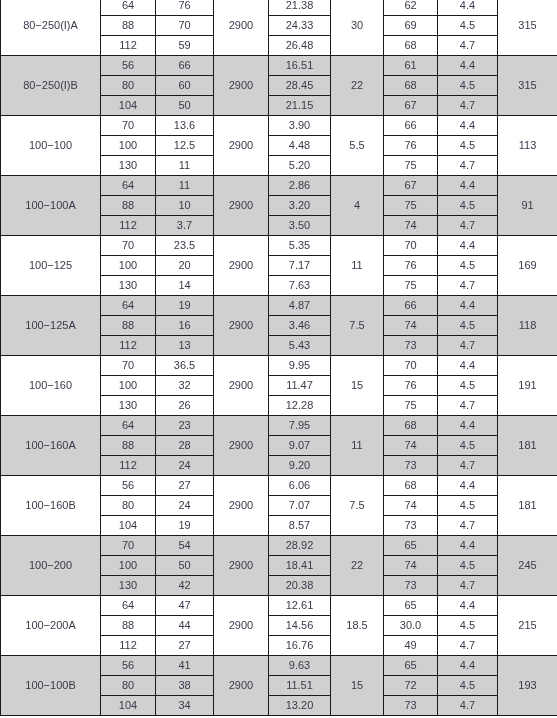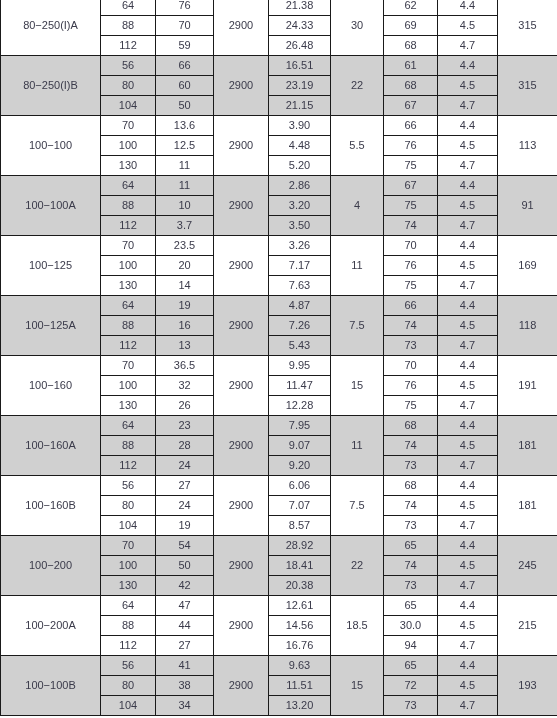--- a/index.html
+++ b/index.html
@@ -110,21 +110,21 @@
             <td rowspan="3">2900</td>
             <td>16.51</td>
             <td rowspan="3">22</td>
             <td>61</td>
             <td>4.4</td>
             <td rowspan="3">315</td>
           </tr>
           <tr class="band">
             <td>80</td>
             <td>60</td>
-            <td>23.19</td>
+            <td>28.45</td>
             <td>68</td>
             <td>4.5</td>
           </tr>
           <tr class="band">
             <td>104</td>
             <td>50</td>
             <td>21.15</td>
             <td>67</td>
             <td>4.7</td>
           </tr>
@@ -176,21 +176,21 @@
             <td>3.7</td>
             <td>3.50</td>
             <td>74</td>
             <td>4.7</td>
           </tr>
           <tr class="plain">
             <td class="model" rowspan="3">100−125</td>
             <td>70</td>
             <td>23.5</td>
             <td rowspan="3">2900</td>
-            <td>3.26</td>
+            <td>5.35</td>
             <td rowspan="3">11</td>
             <td>70</td>
             <td>4.4</td>
             <td rowspan="3">169</td>
           </tr>
           <tr class="plain">
             <td>100</td>
             <td>20</td>
             <td>7.17</td>
             <td>76</td>
@@ -210,21 +210,21 @@
             <td rowspan="3">2900</td>
             <td>4.87</td>
             <td rowspan="3">7.5</td>
             <td>66</td>
             <td>4.4</td>
             <td rowspan="3">118</td>
           </tr>
           <tr class="band">
             <td>88</td>
             <td>16</td>
-            <td>7.26</td>
+            <td>3.46</td>
             <td>74</td>
             <td>4.5</td>
           </tr>
           <tr class="band">
             <td>112</td>
             <td>13</td>
             <td>5.43</td>
             <td>73</td>
             <td>4.7</td>
           </tr>
@@ -343,21 +343,21 @@
             <td>88</td>
             <td>44</td>
             <td>14.56</td>
             <td>30.0</td>
             <td>4.5</td>
           </tr>
           <tr class="plain">
             <td>112</td>
             <td>27</td>
             <td>16.76</td>
-            <td>94</td>
+            <td>49</td>
             <td>4.7</td>
           </tr>
           <tr class="band">
             <td class="model" rowspan="3">100−100B</td>
             <td>56</td>
             <td>41</td>
             <td rowspan="3">2900</td>
             <td>9.63</td>
             <td rowspan="3">15</td>
             <td>65</td>

